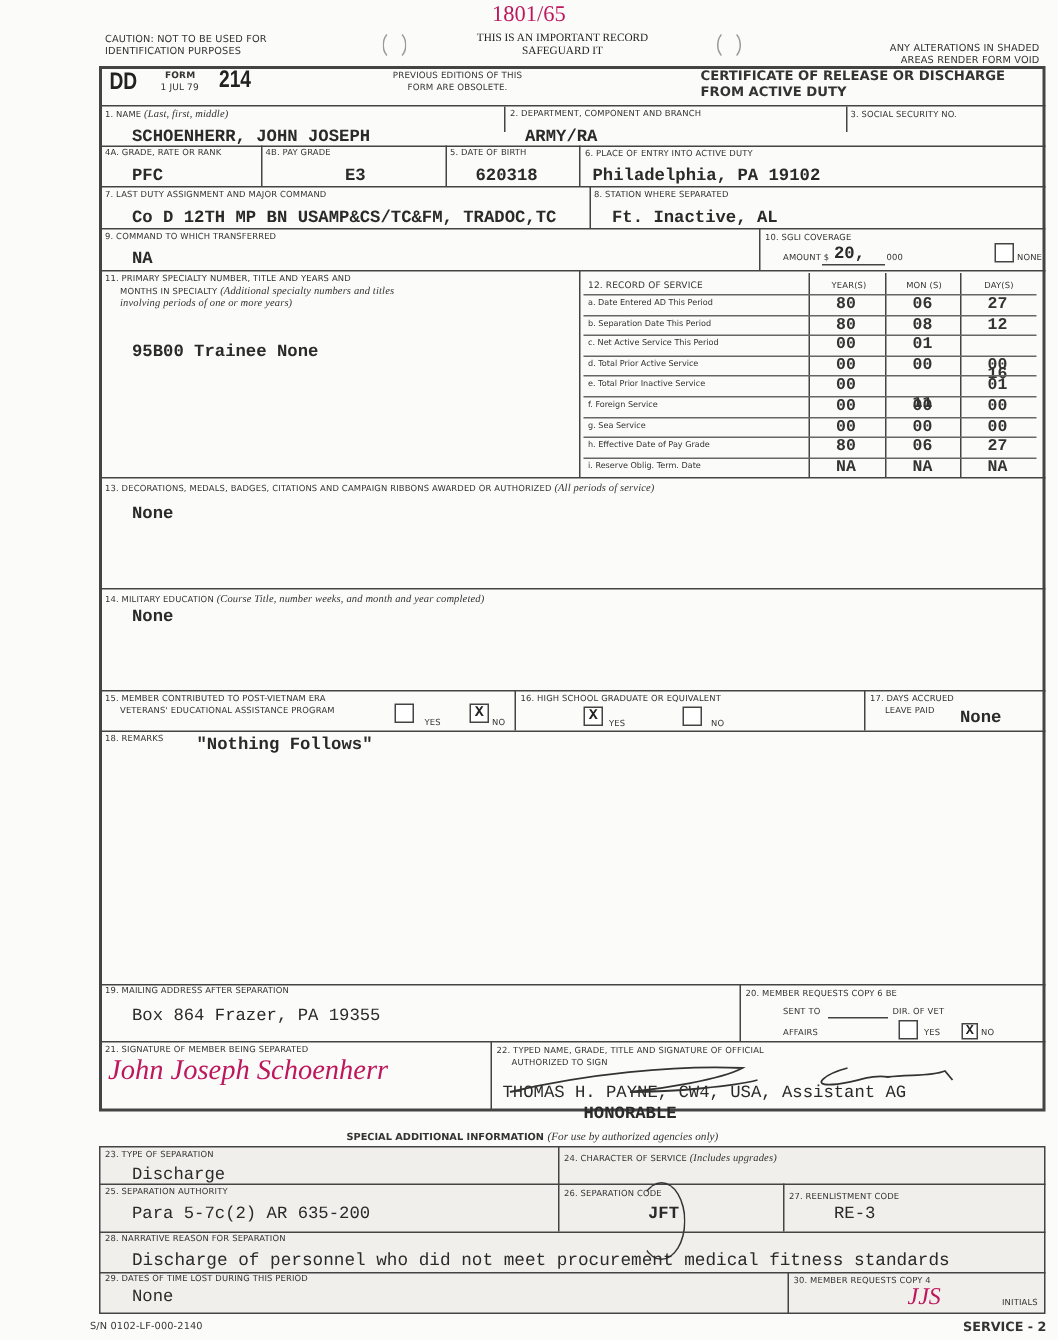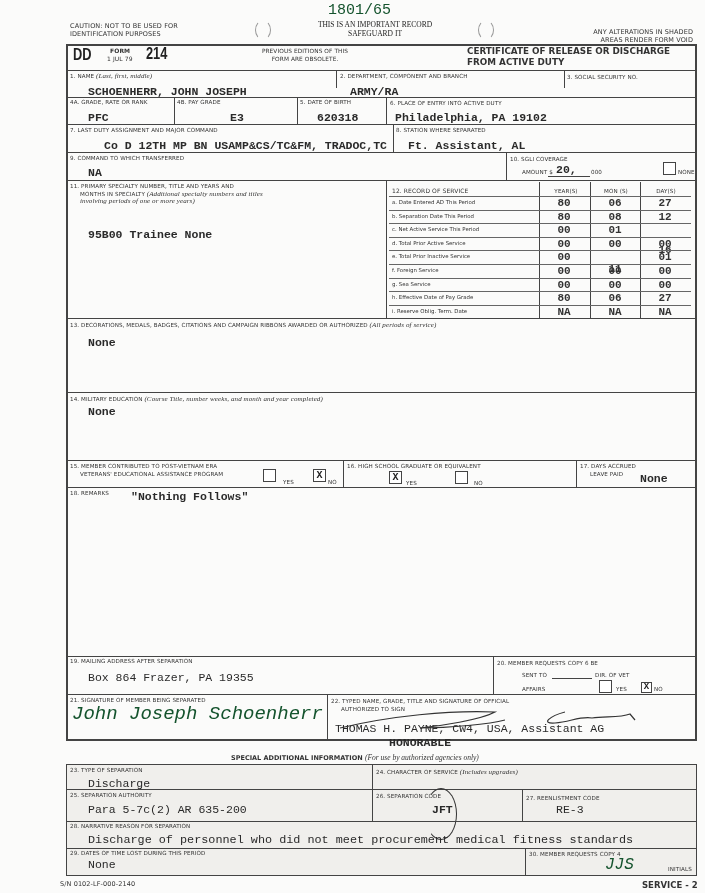--- a/index.html
+++ b/index.html
@@ -12,21 +12,21 @@
   .box{position:absolute;border:1px solid #444;box-sizing:border-box;}
   .hl{position:absolute;height:0;border-top:1px solid #444;}
   .vl{position:absolute;width:0;border-left:1px solid #444;}
   .thick{border-width:2px;}
   .cb{position:absolute;width:13px;height:13px;border:1px solid #444;box-sizing:border-box;background:#fff;
       font-family:"Liberation Mono",monospace;font-weight:bold;font-size:10px;line-height:11px;text-align:center;}
   .shade{background:#f0efec;}
   .svc-row{position:absolute;left:389px;width:302px;height:12px;border-top:1px solid #666;}
   .svc-row .n{position:absolute;left:3px;top:2px;font-size:5.4px;font-family:"DejaVu Sans",sans-serif;color:#333;white-space:nowrap;}
   .svc-row .v{position:absolute;top:0;width:50px;text-align:center;font-family:"Liberation Mono",monospace;font-weight:bold;font-size:11px;color:#333;}
-  .hand{font-family:Liberation Mono, monospace;font-style:italic;color:#14532d;}
+  .hand{font-family:Liberation Serif, serif;font-style:italic;color:#be185d;}
 </style>
 </head>
 <body>
 
 <div class="abs lbl" style="left:70px;top:22px;font-size:6.5px;line-height:8px;">
   <div>CAUTION: NOT TO BE USED FOR</div>
   <div>IDENTIFICATION PURPOSES</div>
 </div>
 <div class="abs hand" style="left:328px;top:2px;font-size:15px;font-style:normal;">1801/65</div>
 <div class="abs" style="left:305px;top:21px;width:140px;text-align:center;font-family:'Liberation Serif',serif;font-size:7.5px;line-height:8.5px;">
@@ -75,24 +75,24 @@
 <div class="vl" style="left:297px;top:97px;height:27px;"></div>
 <div class="abs lbl" style="left:300px;top:99px;">5. DATE OF BIRTH</div>
 <div class="abs typed" style="left:317px;top:111px;">620318</div>
 <div class="vl" style="left:386px;top:97px;height:27px;"></div>
 <div class="abs lbl" style="left:390px;top:100px;">6. PLACE OF ENTRY INTO ACTIVE DUTY</div>
 <div class="abs typed" style="left:395px;top:111px;">Philadelphia, PA  19102</div>
 
 <div class="hl" style="left:66px;top:124px;width:631px;"></div>
 
 <div class="abs lbl" style="left:70px;top:127px;">7. LAST DUTY ASSIGNMENT AND MAJOR COMMAND</div>
-<div class="abs typed" style="left:104px;top:139px;">Co D 12TH MP BN USAMP&amp;CS/TC&amp;FM, TRADOC,TC</div>
+<div class="abs typed" style="left:88px;top:139px;">Co D 12TH MP BN USAMP&amp;CS/TC&amp;FM, TRADOC,TC</div>
 <div class="vl" style="left:393px;top:124px;height:28px;"></div>
 <div class="abs lbl" style="left:396px;top:127px;">8. STATION WHERE SEPARATED</div>
-<div class="abs typed" style="left:408px;top:139px;">Ft. Assistant, AL</div>
+<div class="abs typed" style="left:408px;top:139px;">Ft. Inactive, AL</div>
 
 <div class="hl" style="left:66px;top:152px;width:631px;"></div>
 
 <div class="abs lbl" style="left:70px;top:155px;">9. COMMAND TO WHICH TRANSFERRED</div>
 <div class="abs typed" style="left:88px;top:166px;">NA</div>
 <div class="vl" style="left:506px;top:152px;height:28px;"></div>
 <div class="abs lbl" style="left:510px;top:156px;">10. SGLI COVERAGE</div>
 <div class="abs lbl" style="left:522px;top:169px;">AMOUNT $</div>
 <div class="abs" style="left:548px;top:176px;width:42px;border-top:1px solid #444;"></div>
 <div class="abs typed" style="left:556px;top:163px;">20,</div>

